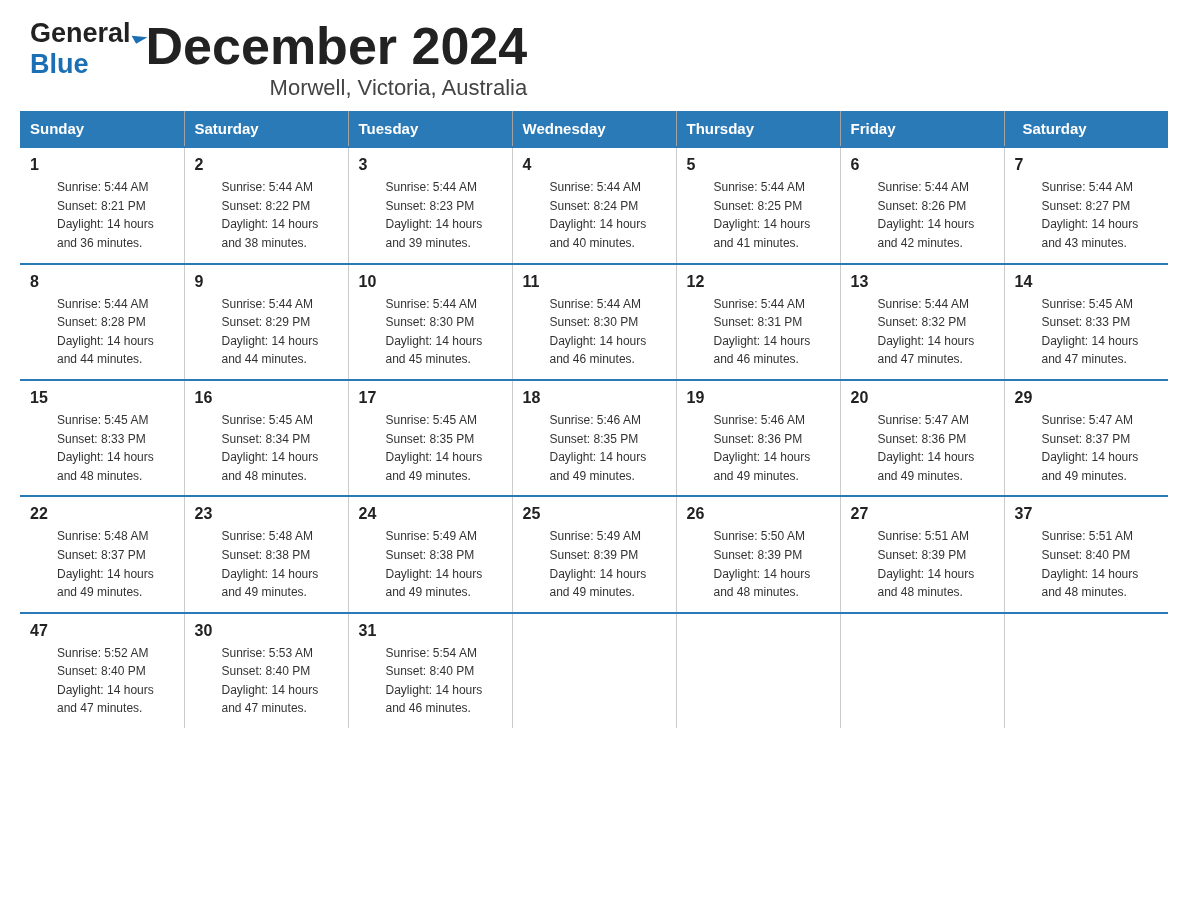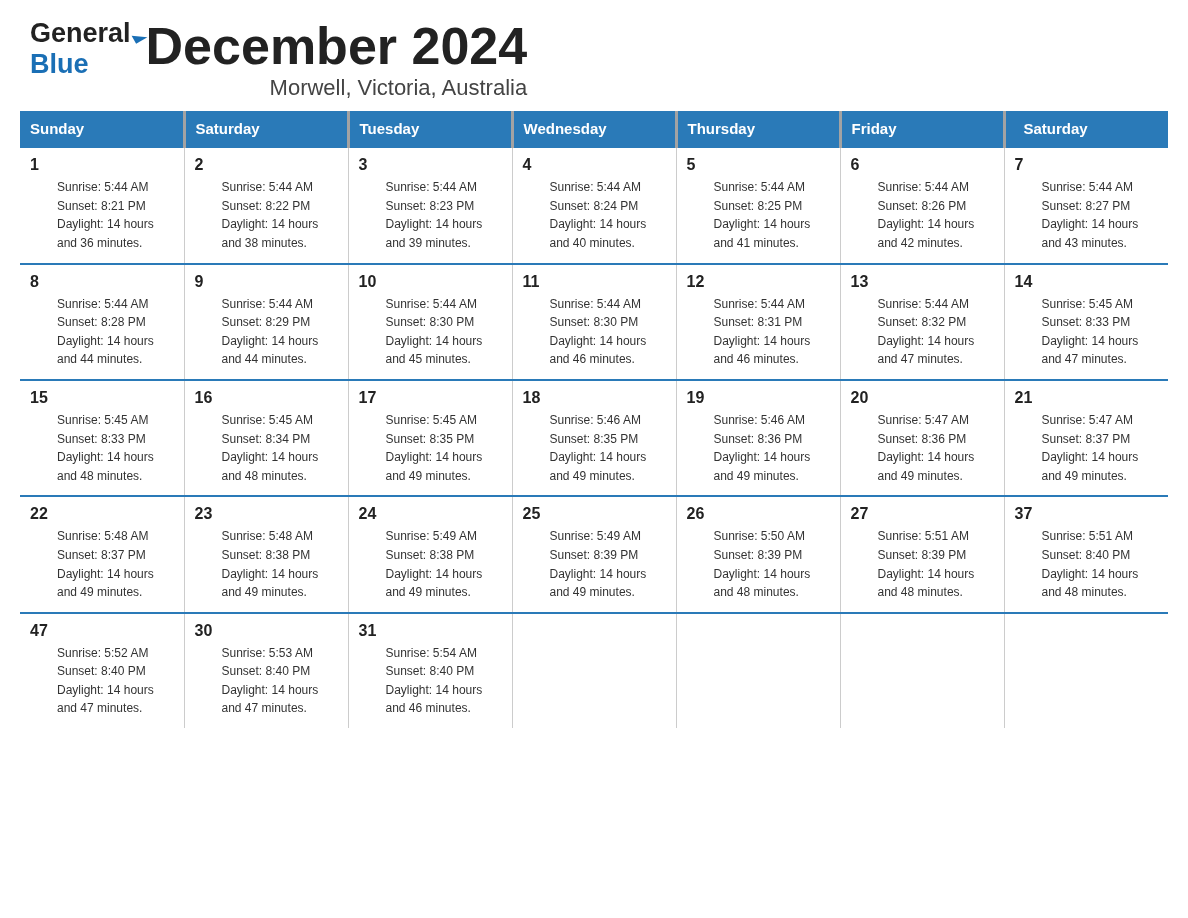--- a/index.html
+++ b/index.html
@@ -37,21 +37,21 @@
       width: 100%;
       border-collapse: collapse;
     }
     thead tr th {
       background-color: #2a7ab8;
       color: #ffffff;
       font-size: 15px;
       font-weight: bold;
       padding: 9px 10px;
       text-align: left;
-      border-right: 3px solid #a3a3a3;
+      border-right: 1px solid #a3a3a3;
     }
     thead tr th:last-child {
       border-right: none;
       padding-left: 18px;
     }
     tbody tr {
       border-top: 2px solid #2a7ab8;
     }
     tbody tr td {
       vertical-align: top;
@@ -220,21 +220,21 @@
           </td>
           <td>
             <div class="day-num">19</div>
             <div class="day-info">Sunrise: 5:46 AM<br>Sunset: 8:36 PM<br>Daylight: 14 hours and 49 minutes.</div>
           </td>
           <td>
             <div class="day-num">20</div>
             <div class="day-info">Sunrise: 5:47 AM<br>Sunset: 8:36 PM<br>Daylight: 14 hours and 49 minutes.</div>
           </td>
           <td>
-            <div class="day-num">21</div>
+            <div class="day-num">29</div>
             <div class="day-info">Sunrise: 5:47 AM<br>Sunset: 8:37 PM<br>Daylight: 14 hours and 49 minutes.</div>
           </td>
         </tr>
         <tr>
           <td>
             <div class="day-num">22</div>
             <div class="day-info">Sunrise: 5:48 AM<br>Sunset: 8:37 PM<br>Daylight: 14 hours and 49 minutes.</div>
           </td>
           <td>
             <div class="day-num">23</div>

